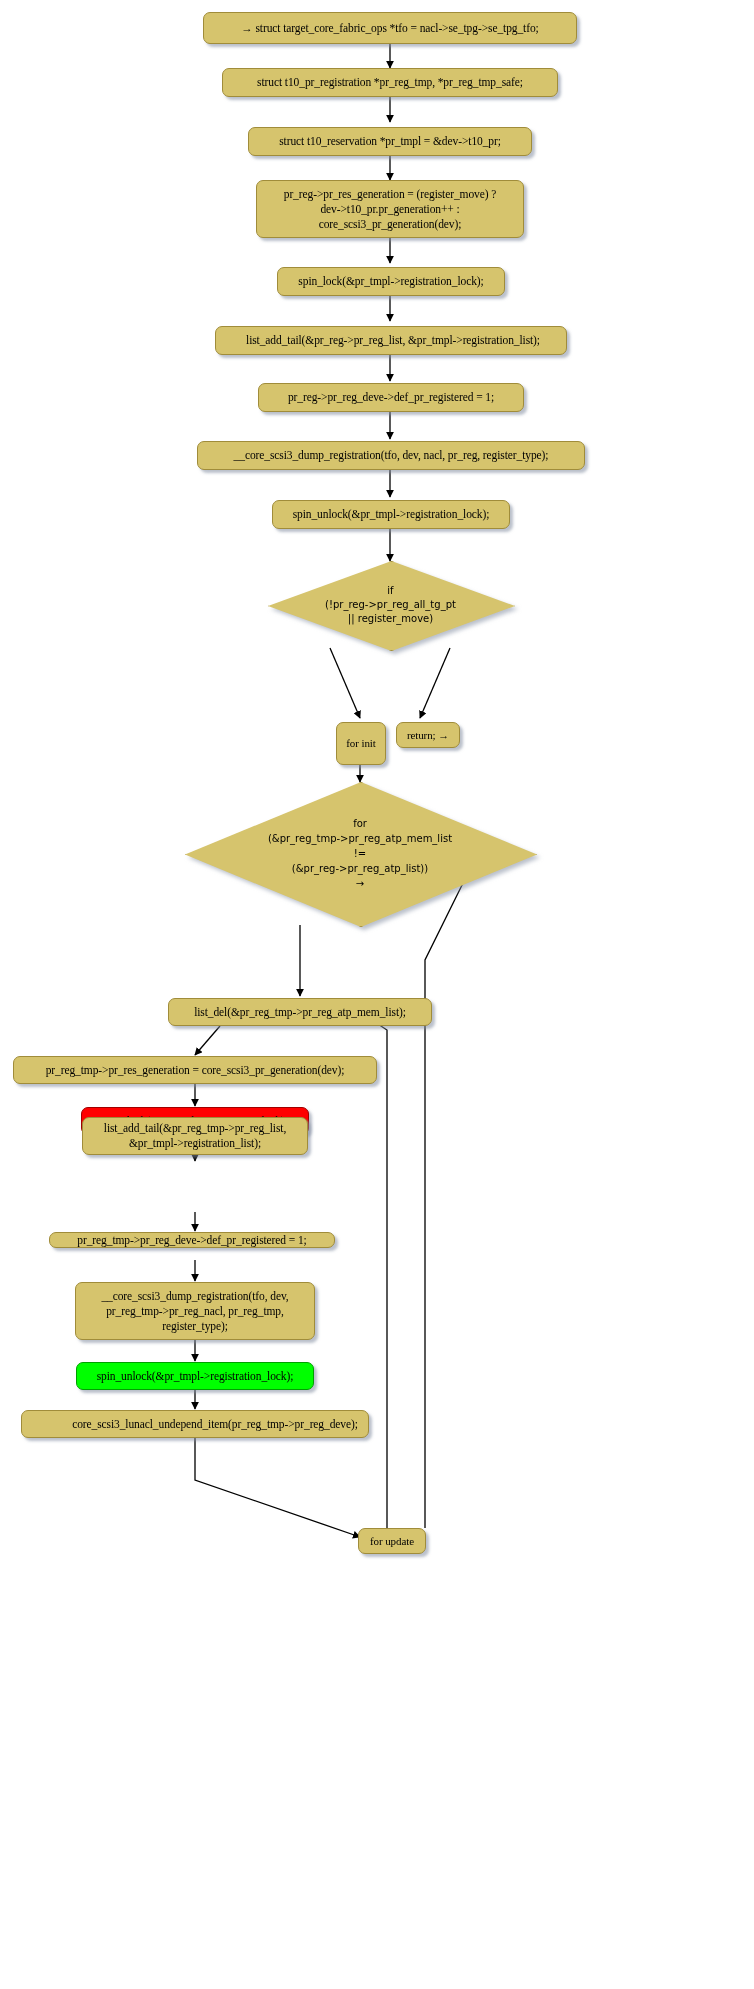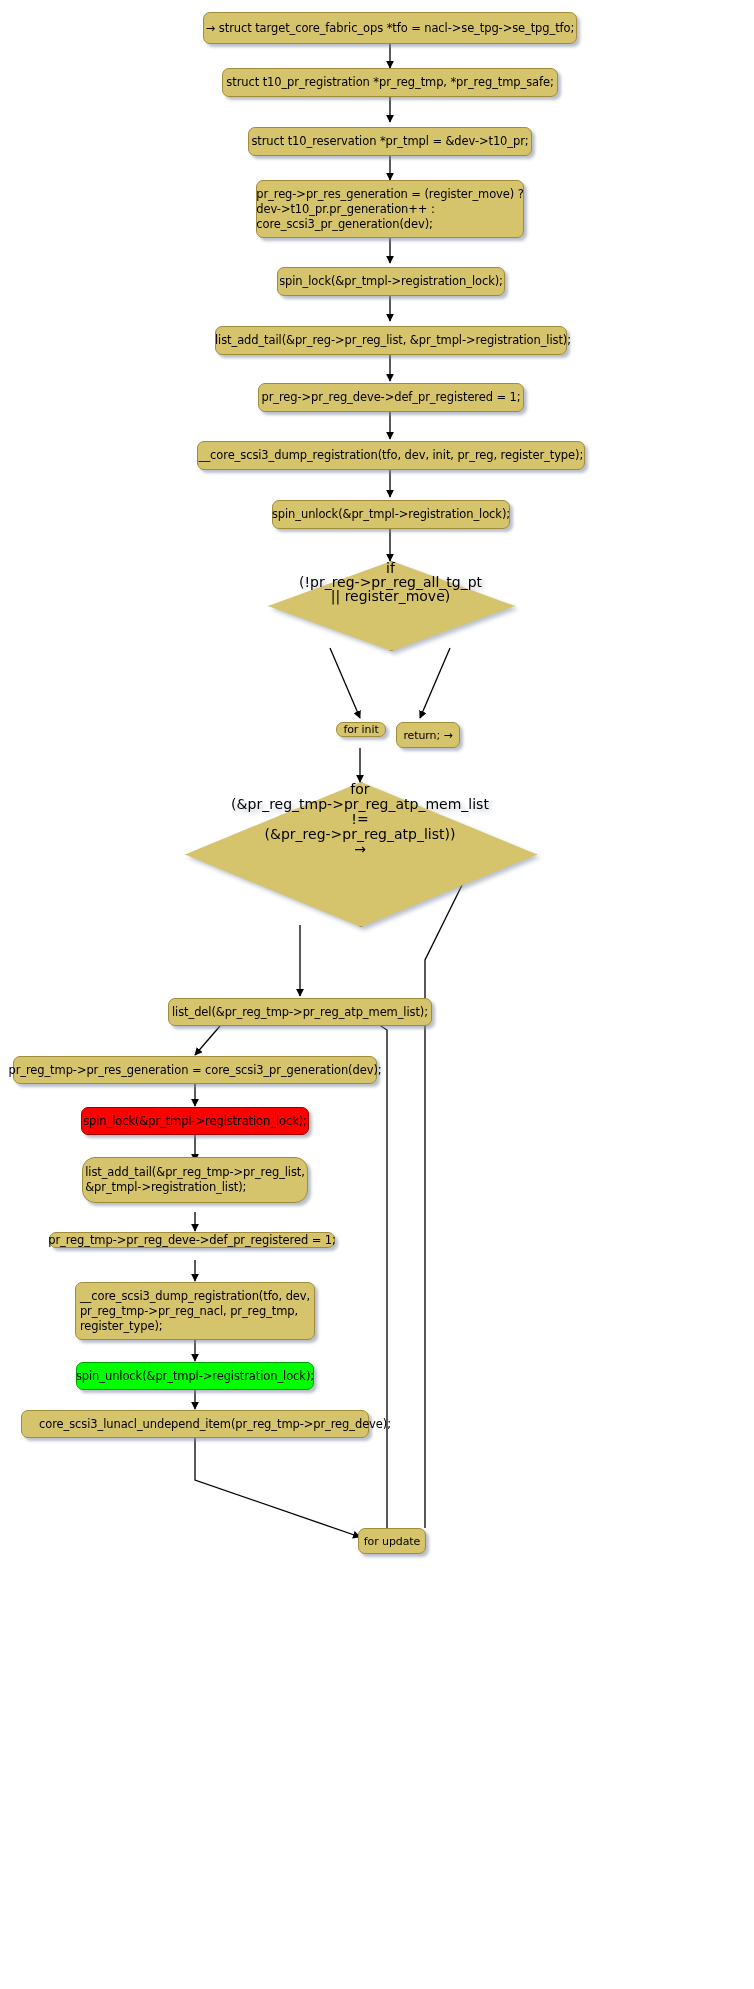--- a/index.html
+++ b/index.html
@@ -27,47 +27,48 @@
   }
   .node {
     position: absolute;
     box-sizing: border-box;
     border: 1px solid #A08C3A;
     border-radius: 7px;
     background: #D6C46D;
     color: #000000;
     font-size: 11.5px;
     line-height: 15px;
-    text-align: left;
+    text-align: center;
     padding: 4px 8px;
     white-space: pre;
     box-shadow: 3px 3px 3px rgba(130,140,160,0.55);
     display: flex;
     align-items: center;
     justify-content: center;
     letter-spacing: -0.1px;
+    font-family: Liberation Serif, serif;
   }
   .node.red {
     background: #FF0000;
     border-color: #A00000;
   }
   .node.green {
     background: #00FF00;
     border-color: #00A000;
   }
   .diamond {
     position: absolute;
     box-sizing: border-box;
     color: #000000;
-    font-size: 14px;
+    font-size: 10px;
     line-height: 14px;
     text-align: center;
     white-space: pre;
     display: flex;
-    align-items: flex-start;
+    align-items: center;
     justify-content: center;
     filter: drop-shadow(3px 3px 2px rgba(130,140,160,0.55));
   }
   .diamond .dshape {
     position: absolute;
     left: 0; top: 0;
     width: 100%; height: 100%;
     background: #D6C46D;
     border: 1px solid #A08C3A;
     clip-path: polygon(50% 0%, 100% 50%, 50% 100%, 0% 50%);
@@ -162,35 +163,35 @@
 
   <div class="node" style="left:215px; top:326px; width:352px; height:29px;padding-left:12px;">
     <span>list_add_tail(&amp;pr_reg-&gt;pr_reg_list, &amp;pr_tmpl-&gt;registration_list);</span>
   </div>
 
   <div class="node" style="left:258px; top:383px; width:266px; height:29px;">
     <span>pr_reg-&gt;pr_reg_deve-&gt;def_pr_registered = 1;</span>
   </div>
 
   <div class="node" style="left:197px; top:441px; width:388px; height:29px;">
-    <span>__core_scsi3_dump_registration(tfo, dev, init, pr_reg, register_type);</span>
+    <span>__core_scsi3_dump_registration(tfo, dev, nacl, pr_reg, register_type);</span>
   </div>
 
   <div class="node" style="left:272px; top:500px; width:238px; height:29px;">
     <span>spin_unlock(&amp;pr_tmpl-&gt;registration_lock);</span>
   </div>
 
   <div class="diamond" style="left:268px; top:561px; width:245px; height:88px;">
     <span class="dshape"></span>
     <span class="dlabel">if
 (!pr_reg-&gt;pr_reg_all_tg_pt
 || register_move)</span>
   </div>
 
-  <div class="node" style="left:336px; top:722px; width:50px; height:15px; font-size:11px;">
+  <div class="node" style="left:336px; top:722px; width:50px; height:43px; font-size:11px;">
     <span>for init</span>
   </div>
 
   <div class="node" style="left:396px; top:722px; width:64px; height:26px; font-size:11px;">
     <span>return; →</span>
   </div>
 
   <div class="diamond" style="left:185px; top:782px; width:350px; height:143px; line-height:15px;">
     <span class="dshape"></span>
     <span class="dlabel">for
@@ -205,21 +206,21 @@
   </div>
 
   <div class="node" style="left:13px; top:1056px; width:364px; height:28px;">
     <span>pr_reg_tmp-&gt;pr_res_generation = core_scsi3_pr_generation(dev);</span>
   </div>
 
   <div class="node red" style="left:81px; top:1107px; width:228px; height:28px;">
     <span>spin_lock(&amp;pr_tmpl-&gt;registration_lock);</span>
   </div>
 
-  <div class="node" style="left:82px; top:1157px; width:226px; height:46px;border-radius:13px;">
+  <div class="node" style="left:82px; top:1117px; width:226px; height:38px;">
     <span>list_add_tail(&amp;pr_reg_tmp-&gt;pr_reg_list,
 &amp;pr_tmpl-&gt;registration_list);</span>
   </div>
 
   <div class="node" style="left:49px; top:1232px; width:286px; height:16px;">
     <span>pr_reg_tmp-&gt;pr_reg_deve-&gt;def_pr_registered = 1;</span>
   </div>
 
   <div class="node" style="left:75px; top:1282px; width:240px; height:58px;">
     <span>__core_scsi3_dump_registration(tfo, dev,

